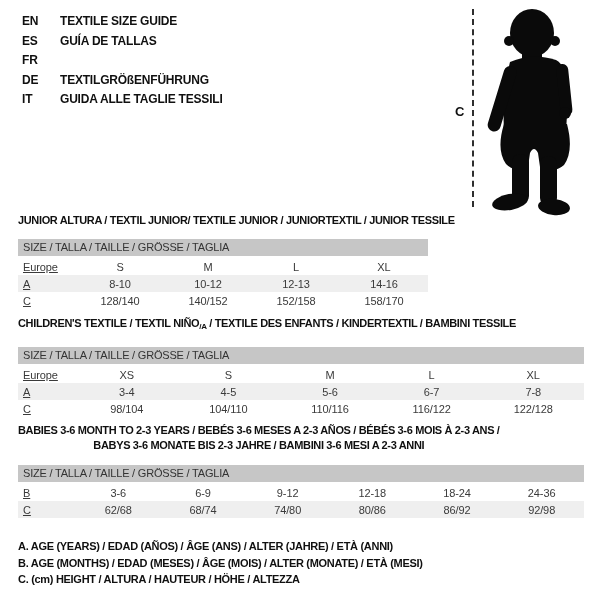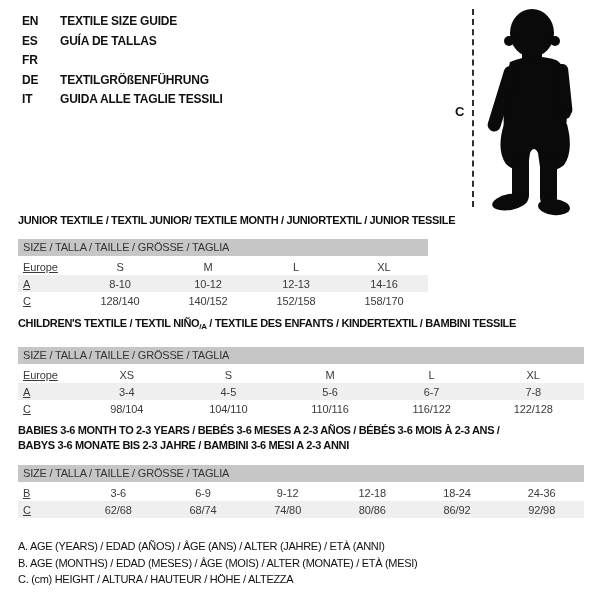--- a/index.html
+++ b/index.html
@@ -23,42 +23,42 @@
                  border-left: 2px dashed #2e2e2e; }
   .figure-label { position: absolute; left: 455px; top: 104px;
                   font-weight: bold; font-size: 13px; color: #101010; }
   .baby-svg { position: absolute; left: 480px; top: 4px; }
 
   
   .section-title { position: absolute; left: 18px; font-weight: bold; font-size: 11px;
                    letter-spacing: -0.35px; color: #101010; white-space: nowrap; }
   #t1-title { top: 214px; }
   #t2-title { top: 317px; }
-  #t3-title { top: 423px; line-height: 15px; }
+  #t3-title { top: 423px; line-height: 15px; text-align: center; }
   .sub { font-size: 8px; vertical-align: -2px; }
 
   
   .table-block { position: absolute; left: 18px; }
   #tb1 { top: 239px; width: 410px; }
   #tb2 { top: 347px; width: 566px; }
   #tb3 { top: 465px; width: 566px; }
 
   .size-bar { height: 17px; line-height: 17px; background: var(--size-bar, #c6c6c6);
               padding-left: 5px; font-size: 11px; color: #333333;
               letter-spacing: -0.2px; margin-bottom: 2px; }
   .size-table { width: 100%; border-collapse: collapse; table-layout: fixed;
                 font-size: 11px; color: #3a3a3a; }
   .size-table td { height: 17px; padding: 0; text-align: center; letter-spacing: -0.1px;
                    white-space: nowrap; overflow: hidden; }
   .size-table td.label-col { text-align: left; padding-left: 5px; text-decoration: underline; }
   .size-table tr.shaded { background: var(--shaded-row, #efefef); }
   col.c-label { width: 58px; }
 
   
-  .footnotes { position: absolute; left: 18px; top: 538px; font-weight: normal;
+  .footnotes { position: absolute; left: 18px; top: 538px; font-weight: bold;
                font-size: 11px; line-height: 16.5px; letter-spacing: -0.3px; color: #101010;
                white-space: nowrap; }
 </style>
 </head>
 <body>
 
 <div class="canvas">
 
   <div class="lang-list">
     <div class="lang-row">
@@ -95,21 +95,21 @@
       <rect x="-6" y="-4" width="12" height="52" rx="6" transform="translate(82,64) rotate(-6)"></rect>
       <circle cx="85" cy="109" r="6"></circle>
       <path d="M24,120 Q16,146 26,160 Q36,170 48,163 L50,149 Q54,141 58,149 L60,163 Q74,170 84,161 Q94,147 87,120 Z"></path>
       <rect x="32" y="150" width="17" height="50" rx="8"></rect>
       <rect x="60" y="152" width="17" height="50" rx="8"></rect>
       <ellipse cx="30" cy="198" rx="18" ry="8" transform="rotate(-10 30 198)"></ellipse>
       <ellipse cx="74" cy="203" rx="16" ry="8" transform="rotate(6 74 203)"></ellipse>
     </g>
   </svg>
 
-  <div class="section-title" id="t1-title">JUNIOR TEXTILE / TEXTIL JUNIOR/ TEXTILE MONTH / JUNIORTEXTIL / JUNIOR TESSILE</div>
+  <div class="section-title" id="t1-title">JUNIOR ALTURA / TEXTIL JUNIOR/ TEXTILE JUNIOR / JUNIORTEXTIL / JUNIOR TESSILE</div>
   <div class="table-block" id="tb1">
     <div class="size-bar">SIZE / TALLA / TAILLE / GRÖSSE / TAGLIA</div>
     <table class="size-table">
       <colgroup>
           <col class="c-label">
           <col>
           <col>
           <col>
           <col>
         </colgroup>

